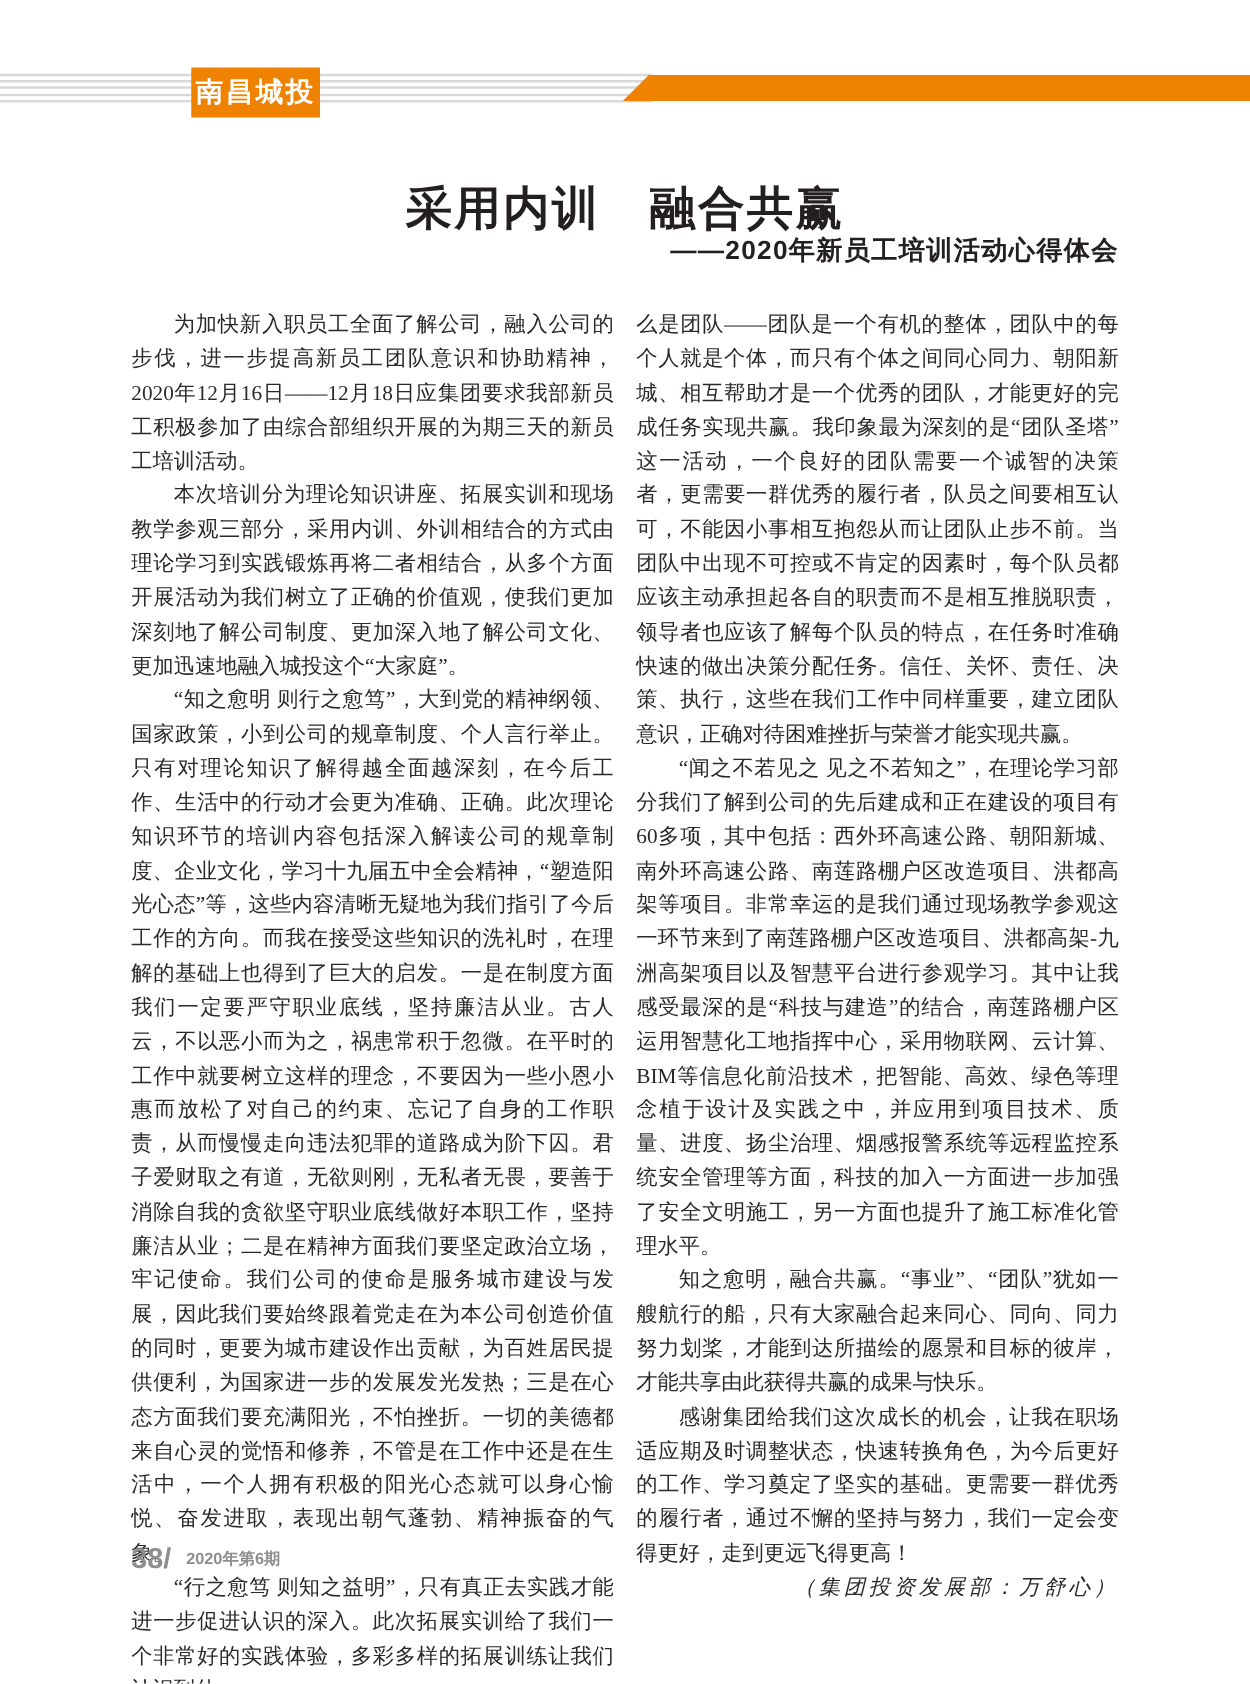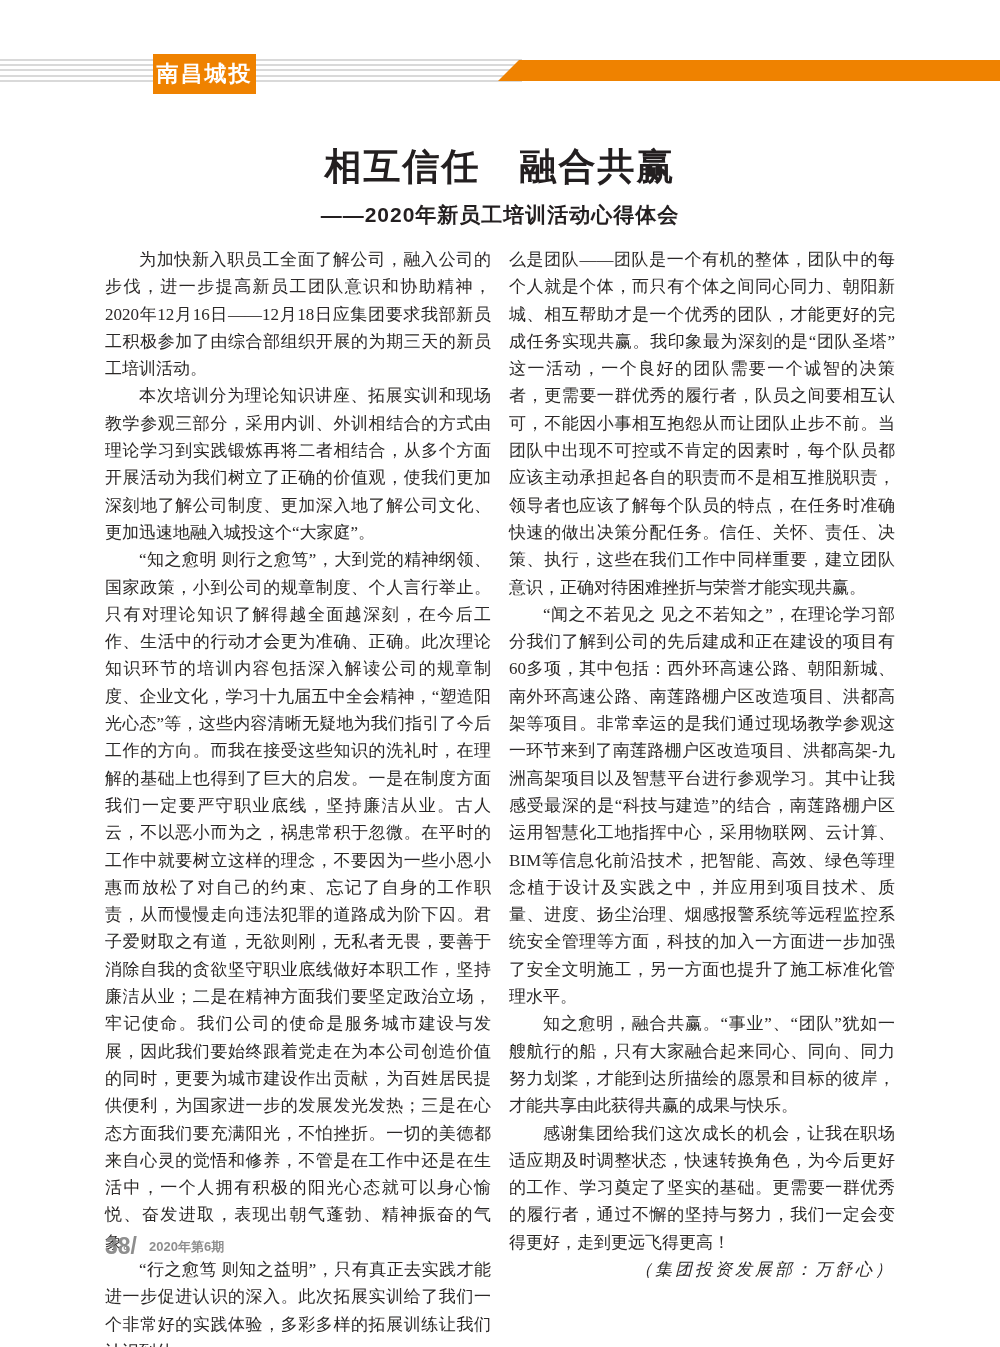--- a/index.html
+++ b/index.html
@@ -23,21 +23,21 @@
     position:absolute; left:498px; right:0; top:60px; height:21px;
     background:var(--accent); clip-path:polygon(21px 0, 100% 0, 100% 100%, 0 100%); z-index:1;
   }
   
   .title {
     position:absolute; top:142px; left:105px; width:790px; text-align:center;
     font-family:"Liberation Sans","DejaVu Sans",sans-serif; font-weight:700;
     font-size:37px; letter-spacing:2px; color:#231F20; margin:0;
   }
   .subtitle {
-    position:absolute; top:201px; left:105px; width:790px; text-align:center;
+    position:absolute; top:186px; left:105px; width:790px; text-align:right;
     font-family:"Liberation Sans","DejaVu Sans",sans-serif; font-weight:700;
     font-size:21px; letter-spacing:1px; color:#231F20; margin:0;
   }
   
   .columns {
     position:absolute; top:246px; left:105px; width:790px;
     display:flex; gap:18px;
   }
   .col { width:386px; }
   .col p {
@@ -65,21 +65,21 @@
   <div class="rules">
     <div class="rule"></div>
     <div class="rule"></div>
     <div class="rule"></div>
     <div class="rule"></div>
     <div class="rule"></div>
   </div>
   <div class="brand">南昌城投</div>
   <div class="band"></div>
 
-  <h1 class="title">相互信任　融合共赢</h1>
+  <h1 class="title">采用内训　融合共赢</h1>
   <h2 class="subtitle">——2020年新员工培训活动心得体会</h2>
 
   <div class="columns">
     <div class="col">
       <p>为加快新入职员工全面了解公司，融入公司的步伐，进一步提高新员工团队意识和协助精神，2020年12月16日——12月18日应集团要求我部新员工积极参加了由综合部组织开展的为期三天的新员工培训活动。</p>
       <p>本次培训分为理论知识讲座、拓展实训和现场教学参观三部分，采用内训、外训相结合的方式由理论学习到实践锻炼再将二者相结合，从多个方面开展活动为我们树立了正确的价值观，使我们更加深刻地了解公司制度、更加深入地了解公司文化、更加迅速地融入城投这个“大家庭”。</p>
       <p>“知之愈明 则行之愈笃”，大到党的精神纲领、国家政策，小到公司的规章制度、个人言行举止。只有对理论知识了解得越全面越深刻，在今后工作、生活中的行动才会更为准确、正确。此次理论知识环节的培训内容包括深入解读公司的规章制度、企业文化，学习十九届五中全会精神，“塑造阳光心态”等，这些内容清晰无疑地为我们指引了今后工作的方向。而我在接受这些知识的洗礼时，在理解的基础上也得到了巨大的启发。一是在制度方面我们一定要严守职业底线，坚持廉洁从业。古人云，不以恶小而为之，祸患常积于忽微。在平时的工作中就要树立这样的理念，不要因为一些小恩小惠而放松了对自己的约束、忘记了自身的工作职责，从而慢慢走向违法犯罪的道路成为阶下囚。君子爱财取之有道，无欲则刚，无私者无畏，要善于消除自我的贪欲坚守职业底线做好本职工作，坚持廉洁从业；二是在精神方面我们要坚定政治立场，牢记使命。我们公司的使命是服务城市建设与发展，因此我们要始终跟着党走在为本公司创造价值的同时，更要为城市建设作出贡献，为百姓居民提供便利，为国家进一步的发展发光发热；三是在心态方面我们要充满阳光，不怕挫折。一切的美德都来自心灵的觉悟和修养，不管是在工作中还是在生活中，一个人拥有积极的阳光心态就可以身心愉悦、奋发进取，表现出朝气蓬勃、精神振奋的气象。</p>
       <p>“行之愈笃 则知之益明”，只有真正去实践才能进一步促进认识的深入。此次拓展实训给了我们一个非常好的实践体验，多彩多样的拓展训练让我们认识到什</p>
     </div>
     <div class="col">

